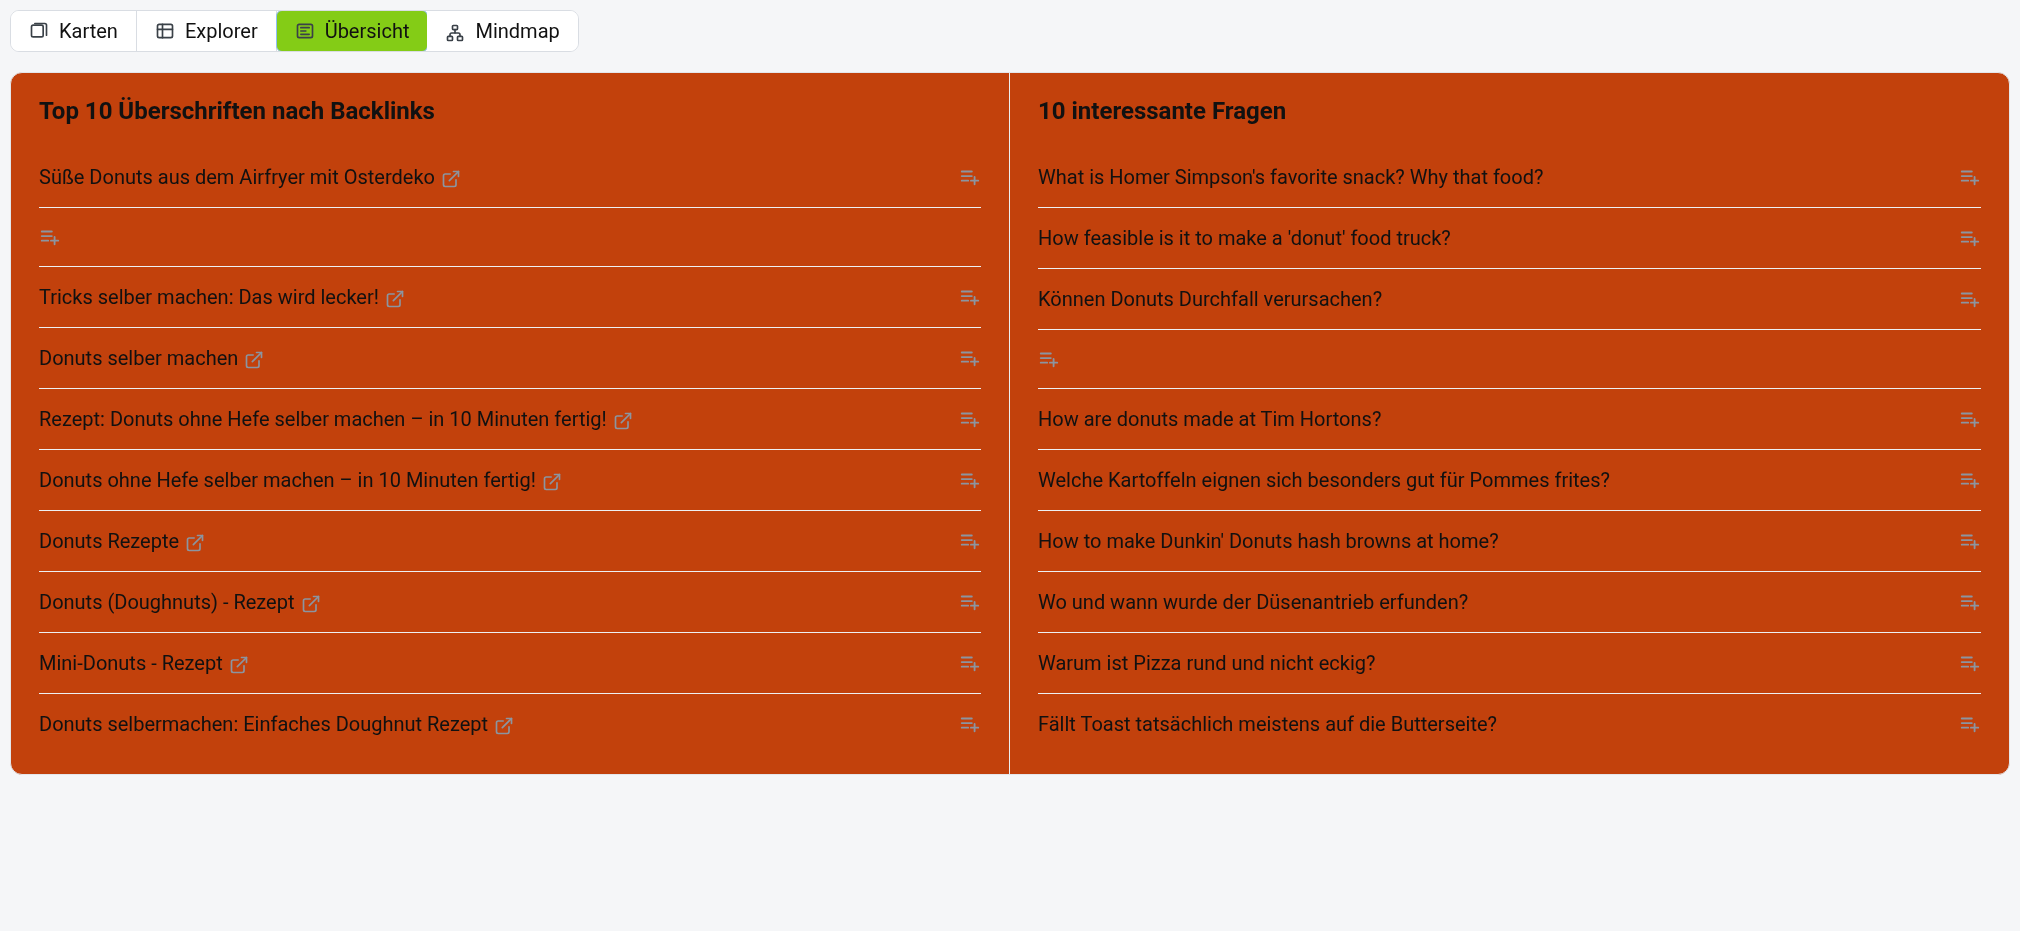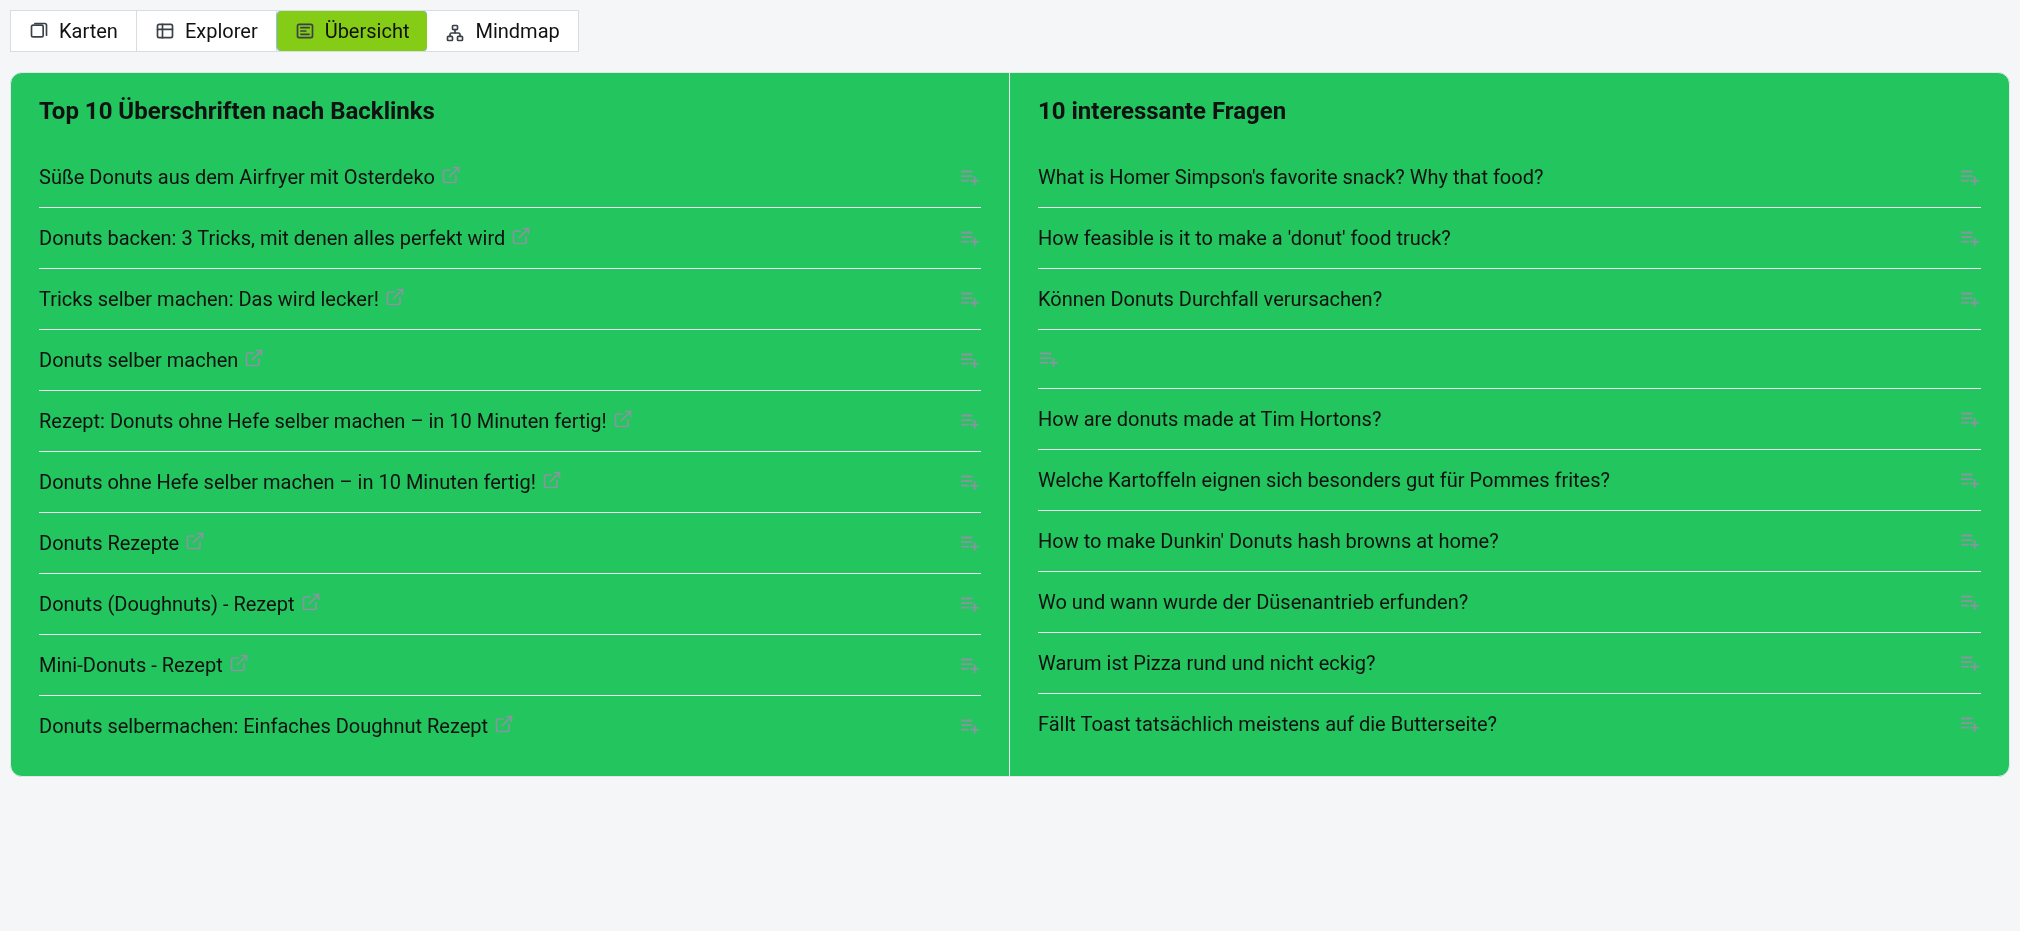--- a/index.html
+++ b/index.html
@@ -6,21 +6,21 @@
   body {
     margin: 0;
     padding: 10px;
     background: #f5f6f8;
     font-family: -apple-system, BlinkMacSystemFont, "Segoe UI", Roboto, Helvetica, Arial, sans-serif;
     color: #111;
   }
   .tabs {
     display: inline-flex;
     border: 1px solid #d9dde3;
-    border-radius: 0;
+    border-radius: 9px;
     background: #fff;
     overflow: hidden;
   }
   .tab {
     display: flex;
     align-items: center;
     gap: 10px;
     padding: 8px 18px;
     font-size: 20px;
     color: #111;
@@ -33,21 +33,21 @@
     background: #84cc16;
     border: 1px solid #8fbdf7;
     border-radius: 6px;
     margin: -1px;
   }
   .tab .icon { color: #3a4148; display:flex; }
   .tab.active .icon { color: #3a4148; }
   .panels {
     display: flex;
     margin-top: 20px;
-    background: #22c55e;
+    background: #c2410c;
     border: 1px solid #e4e6eb;
     border-radius: 12px;
     overflow: hidden;
   }
   .panel {
     flex: 1 1 50%;
     padding: 0 28px 20px 28px;
   }
   .panel.left { border-right: 1px solid #eceef1; }
   .panel-title {
@@ -61,21 +61,21 @@
     align-items: center;
     justify-content: space-between;
     padding: 18px 0;
     border-bottom: 1px solid #eef0f3;
   }
   .panel .row:last-child { border-bottom: none; }
   .row-text {
     font-size: 20px;
     color: #111;
     display: flex;
-    align-items: flex-start;
+    align-items: flex-end;
     gap: 6px;
     flex: 1;
     min-width: 0;
   }
   .row-label {
     overflow: hidden;
     text-overflow: ellipsis;
     white-space: nowrap;
   }
   .ext-icon { color: #8b95a1; display:inline-flex; flex-shrink:0; }
@@ -153,30 +153,20 @@
             <svg width="22" height="22" viewBox="0 0 24 24" fill="none" stroke="currentColor" stroke-width="2" stroke-linecap="round" stroke-linejoin="round">
               <line x1="3" y1="6" x2="14" y2="6"></line>
               <line x1="3" y1="11" x2="14" y2="11"></line>
               <line x1="3" y1="16" x2="10" y2="16"></line>
               <line x1="17" y1="12" x2="17" y2="20"></line>
               <line x1="13" y1="16" x2="21" y2="16"></line>
             </svg>
           </span>
         </div>
         <div class="row">
-          <div class="row-text">
-            <span class="row-label">Donuts backen: 3 Tricks, mit denen alles perfekt wird</span>
-            <span class="ext-icon">
-              <svg width="20" height="20" viewBox="0 0 24 24" fill="none" stroke="currentColor" stroke-width="2" stroke-linecap="round" stroke-linejoin="round">
-                <path d="M18 13v6a2 2 0 0 1-2 2H5a2 2 0 0 1-2-2V8a2 2 0 0 1 2-2h6"></path>
-                <polyline points="15 3 21 3 21 9"></polyline>
-                <line x1="10" y1="14" x2="21" y2="3"></line>
-              </svg>
-            </span>
-          </div>
           <span class="add-icon">
             <svg width="22" height="22" viewBox="0 0 24 24" fill="none" stroke="currentColor" stroke-width="2" stroke-linecap="round" stroke-linejoin="round">
               <line x1="3" y1="6" x2="14" y2="6"></line>
               <line x1="3" y1="11" x2="14" y2="11"></line>
               <line x1="3" y1="16" x2="10" y2="16"></line>
               <line x1="17" y1="12" x2="17" y2="20"></line>
               <line x1="13" y1="16" x2="21" y2="16"></line>
             </svg>
           </span>
         </div>

